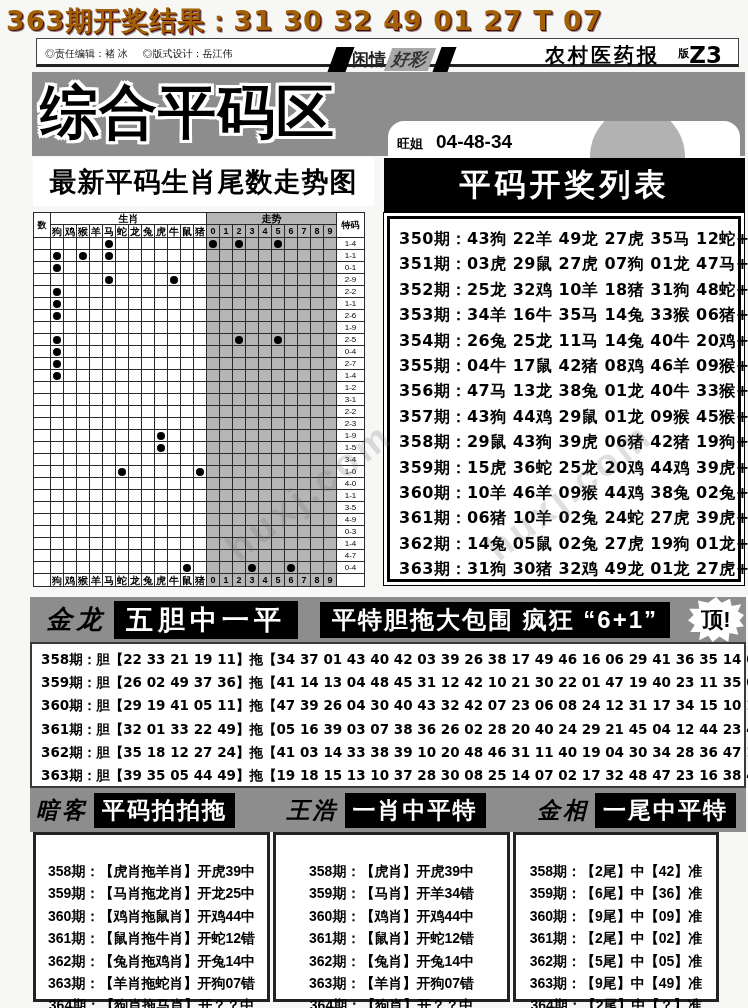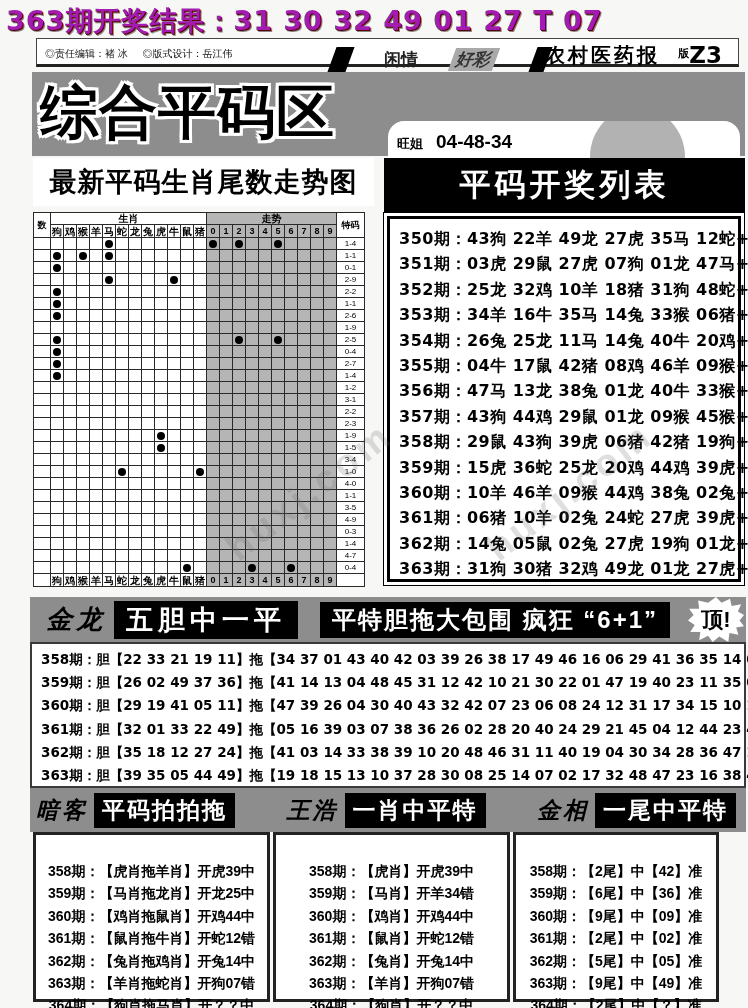--- a/index.html
+++ b/index.html
@@ -1,28 +1,28 @@
 <!DOCTYPE html>
 <html><head>
 <meta charset="utf-8">
 <style>
   * { margin:0; padding:0; box-sizing:border-box; }
   body { background:#dcdcdc; font-family:"Liberation Sans", sans-serif; }
   .page { position:relative; width:748px; height:1008px; background:#f7f7f6; margin:0 auto; overflow:hidden; }
 
   
   .red-title { position:absolute; top:3px; left:6px; font-size:27px; font-weight:900;
-    color:#a21caf; letter-spacing:1px; font-family:"DejaVu Sans", sans-serif;
+    color:#a16207; letter-spacing:1px; font-family:"DejaVu Sans", sans-serif;
     text-shadow:1px 1px 0 #5a0000, 2px 2px 0 #888; white-space:nowrap; }
 
   
   .header-strip { position:absolute; top:38px; left:36px; width:703px; height:29px;
     background:#fff; border:1px solid #444; border-bottom:3px solid #222; }
   .credits { position:absolute; left:8px; top:8px; font-size:10px; color:#111; white-space:nowrap; }
-  .logo { position:absolute; left:295px; top:1px; height:38px; display:flex; align-items:center;gap:32px; }
+  .logo { position:absolute; left:295px; top:1px; height:38px; display:flex; align-items:center; }
   .tri-l { width:18px; height:25px; background:#000; transform:skewX(-20deg); }
   .logo-a { font-size:17px; font-weight:bold; padding:0 2px; color:#222; }
   .logo-b { font-size:17px; font-weight:bold; background:#a9a9a9; color:#333;
     transform:skewX(-20deg); padding:0 5px; }
   .tri-r { width:15px; height:25px; background:#000; transform:skewX(-20deg); margin-left:5px; }
   .paper-name { position:absolute; right:78px; top:3px; font-size:20px; font-weight:bold;
     font-family:"DejaVu Serif", serif; letter-spacing:3px; }
   .edition { position:absolute; right:16px; top:3px; font-weight:bold; }
   .edition .v { font-size:11px; vertical-align:6px; }
   .edition .z { font-size:23px; font-weight:900; font-family:"DejaVu Sans", sans-serif; }

